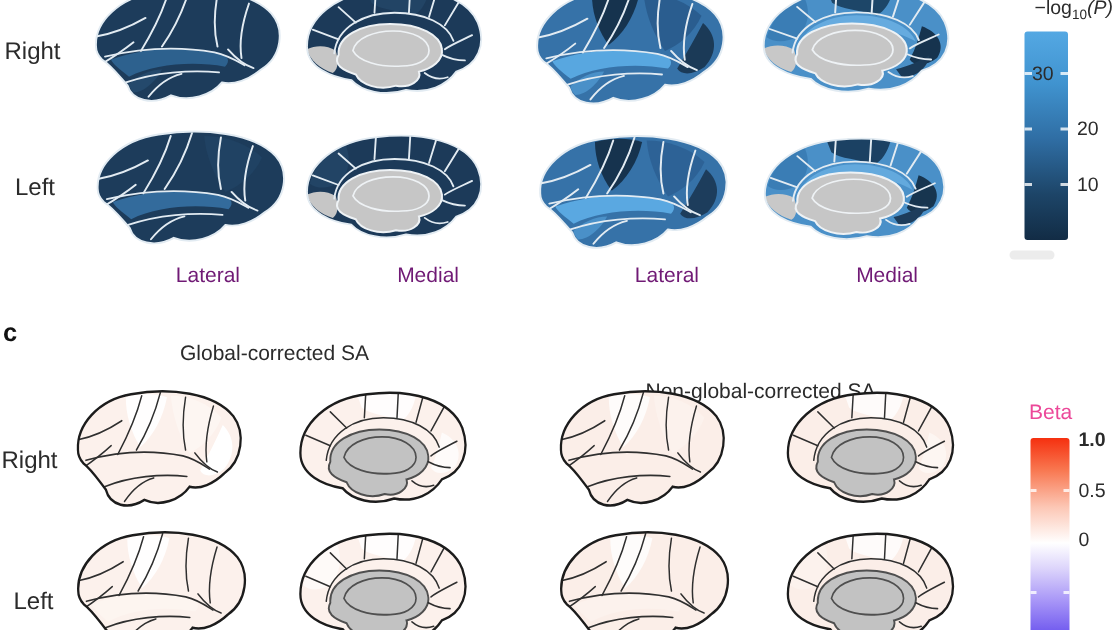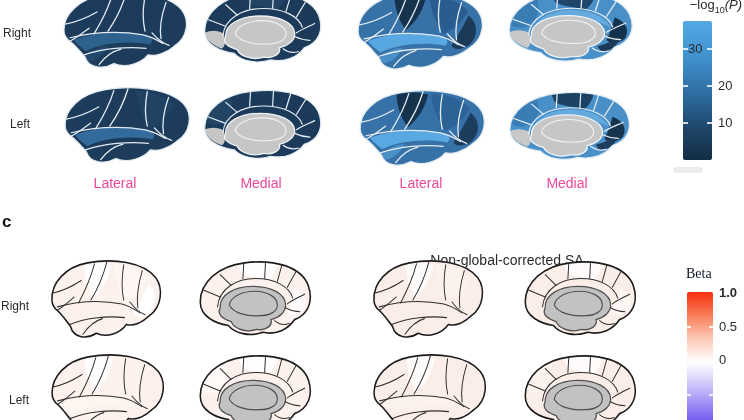--- a/index.html
+++ b/index.html
@@ -1,26 +1,26 @@
 <!DOCTYPE html>
 <html><head>
 <meta charset="utf-8">
 <style>
   html,body{margin:0;padding:0;background:#fff;}
   #canvas{position:relative;width:744px;height:420px;overflow:hidden;background:#ffffff;
           font-family:"Liberation Sans", sans-serif;color:#2b2b2b;}
-  .lbl{position:absolute;font-size:12px;color:#2b2b2b;white-space:nowrap;}
-  .collbl{position:absolute;font-size:14px;color:#ec4899;text-align:center;width:90px;}
+  .lbl{position:absolute;font-size:16px;color:#2b2b2b;white-space:nowrap;}
+  .collbl{position:absolute;font-size:14px;color:#701a75;text-align:right;width:90px;}
   .title{position:absolute;font-size:14px;color:#2b2b2b;text-align:center;width:220px;}
   .ticklbl{position:absolute;font-size:13px;color:#2b2b2b;white-space:nowrap;}
   .panel-letter{position:absolute;font-size:17px;font-weight:bold;color:#111;}
   .cbar{position:absolute;border-radius:2px;}
   .cbar-label{position:absolute;font-size:13px;color:#2b2b2b;white-space:nowrap;}
   .cbar-label sub{font-size:9px;}
-  .beta-label{position:absolute;font-size:14px;color:#0f172a;font-family:Liberation Serif, serif;}
+  .beta-label{position:absolute;font-size:14px;color:#ec4899;}
   .notch{position:absolute;width:5px;height:2px;background:rgba(255,255,255,0.8);}
   .brain{position:absolute;}
   .brain svg{display:block;}
   .napill{position:absolute;background:#dcdcdc;opacity:.55;border-radius:3px;}
 </style>
 </head>
 <body>
 
 <div id="canvas">
 
@@ -279,20 +279,21 @@
   <div class="notch" style="left:683px;top:85px;"></div>
   <div class="notch" style="left:707px;top:85px;"></div>
   <div class="notch" style="left:683px;top:122px;"></div>
   <div class="notch" style="left:707px;top:122px;"></div>
   <span class="ticklbl" style="left:688px;top:41px;">30</span>
   <span class="ticklbl" style="left:718px;top:78px;text-align:center;">20</span>
   <span class="ticklbl" style="left:718px;top:115px;">10</span>
   <div class="napill" style="left:673px;top:167px;width:30px;height:6px;"></div>
 
   <span class="panel-letter" style="left:2px;top:212px;">c</span>
+  <span class="title" style="left:73px;top:227px;">Global-corrected SA</span>
   <span class="title" style="left:397px;top:227px;margin-top:25px;">Non-global-corrected SA</span>
 
   <span class="lbl" style="left:1px;top:299px;">Right</span>
   <span class="lbl" style="left:9px;top:393px;">Left</span>
 
   <div class="brain" style="left:44px;top:256px;width:124px;height:90px;">
       <svg viewBox="0 0 140 92" width="100%" height="100%" preserveAspectRatio="none">
         <defs>
           <clipPath id="cp9">
             <path d="M9,45 C8,28 24,11 49,7 C78,2 112,6 126,22 C135,33 133,52 119,61 C111,68 101,72 93,70 C86,79 71,84 59,79 C47,86 33,83 30,72 C24,65 19,58 13,54 C10,51 9,48 9,45 Z"></path>

